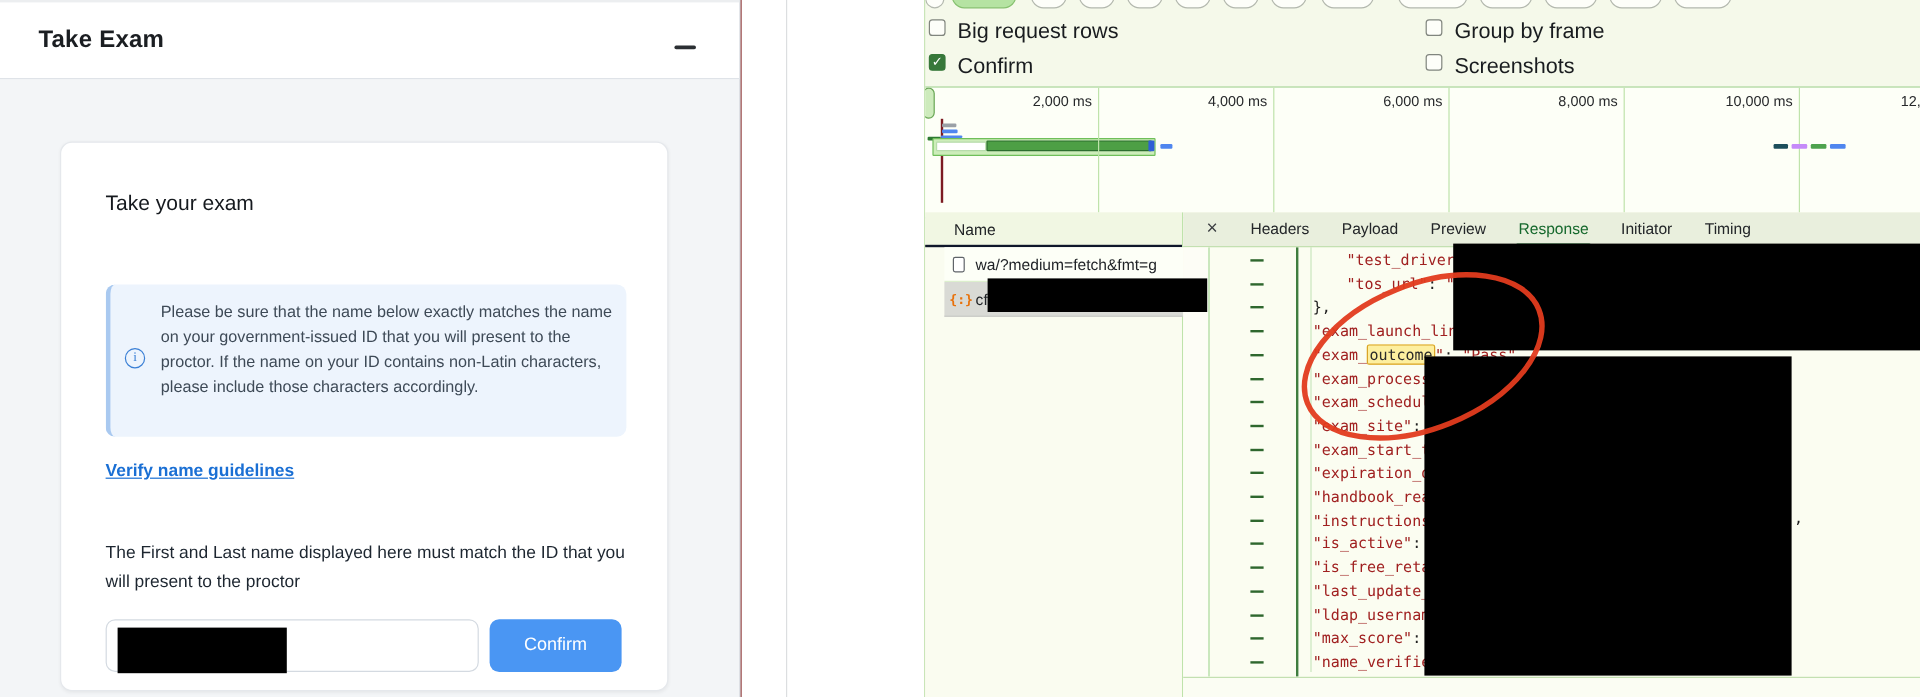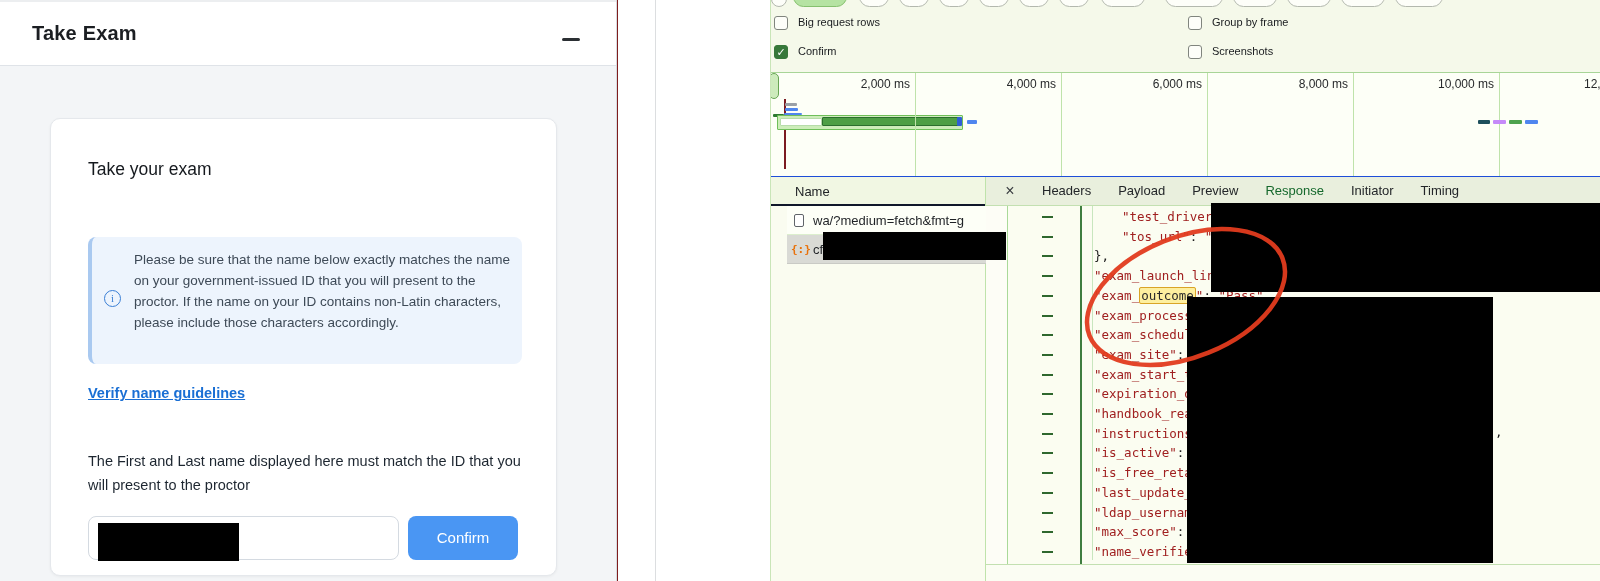--- a/index.html
+++ b/index.html
@@ -35,23 +35,23 @@
   #devtools{left:770px;top:0;width:830px;height:581px;background:#f5f9ea;border-left:1px solid #c9e5b8;color:#1a1d1f;}
   
   .pills-row{left:0;right:0;top:0;height:8px;overflow:hidden;}
   .pill{position:absolute;top:-14px;height:21px;background:#fdfef9;border:1.5px solid #b3b8ae;border-radius:11px;cursor:pointer;}
   .pill.active{background:#b5e3a2;border-color:#85c06e;}
   
   .checkbox-area{left:0;right:0;top:8px;height:64px;}
   .cbx-item{position:absolute;height:16px;cursor:pointer;}
   .cbx-box{position:absolute;left:0;top:0;width:14px;height:14px;border:1.5px solid #80857e;border-radius:3px;background:#fdfef9;}
   .cbx-box.checked{background:#37783a;border-color:#37783a;color:#fff;font-size:11px;line-height:13px;text-align:center;}
-  .cbx-label{position:absolute;left:24px;top:0;font-size:11px;color:#191c1f;white-space:nowrap;}
-  
-  .timeline{left:0;right:0;top:72px;height:110px;background:#fdfff7;border-top:1px solid #a8d597;border-bottom:6px solid #1d4ed8;overflow:hidden;}
+  .cbx-label{position:absolute;left:24px;top:0;font-size:18px;color:#191c1f;white-space:nowrap;}
+  
+  .timeline{left:0;right:0;top:72px;height:110px;background:#fdfff7;border-top:1px solid #a8d597;border-bottom:1px solid #1d4ed8;overflow:hidden;}
   .gridline{position:absolute;top:0;bottom:0;width:1px;background:#bfe3ab;}
   .tick-label{position:absolute;top:4px;width:80px;text-align:right;font-size:12px;color:#27292b;white-space:nowrap;}
   .tl-handle{left:-2px;top:0;width:10px;height:26px;background:#cdebbc;border:1.5px solid #68a654;border-radius:5px;cursor:ew-resize;}
   .tl-redline{left:13px;top:26px;width:2px;height:70px;background:#7c1b22;}
   .bar{position:absolute;border-radius:1px;}
   
   .requests-panel{left:0;top:177px;width:215px;bottom:0;background:#fafcf0;border-right:1px solid #bfe3ab;}
   .req-header{left:0;top:0;width:100%;height:29px;background:#f1f7e3;border-bottom:2px solid #0f172a;
               font-size:13px;color:#202326;line-height:29px;padding-left:24px;}
   .req-row{position:absolute;left:16px;width:100%;height:29px;border-bottom:1px solid #dcefcd;font-size:13px;color:#1f2226;line-height:29px;cursor:pointer;}

